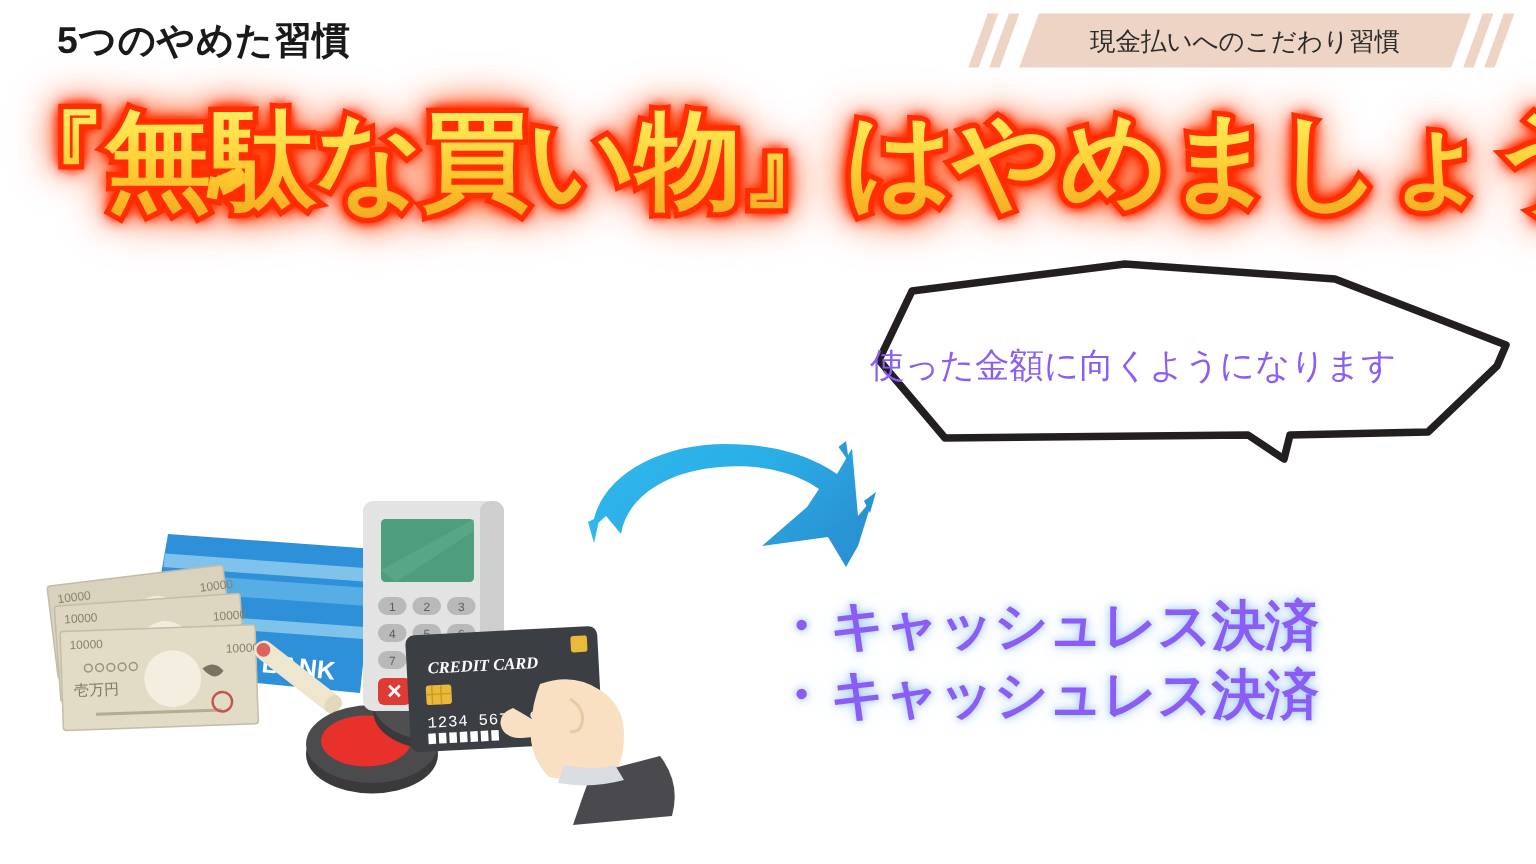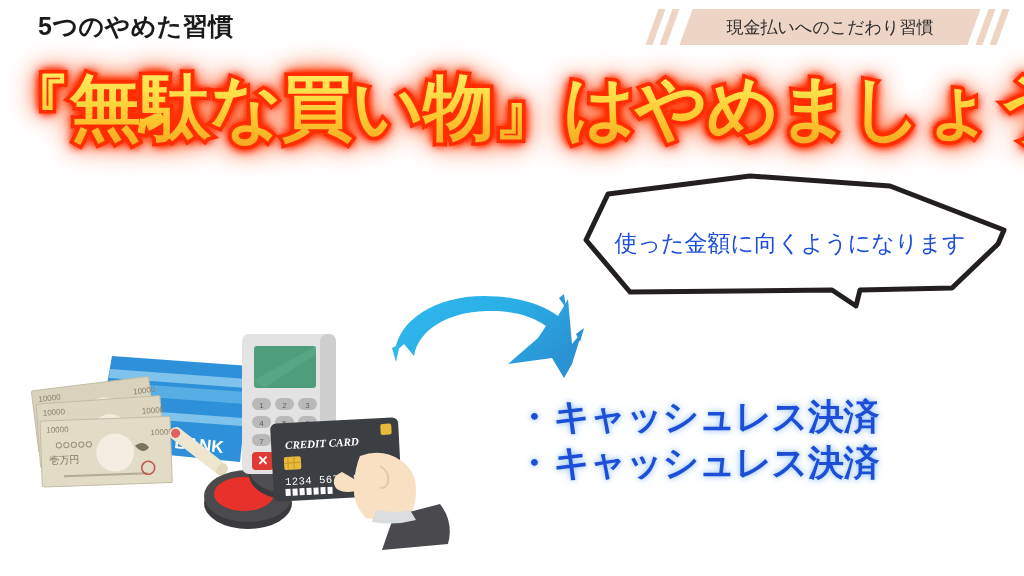--- a/index.html
+++ b/index.html
@@ -116,43 +116,43 @@
 
   .bubble-right {
     position: absolute;
     left: 560px; top: 170px;
     width: 460px; height: 140px;
   }
   .bubble-right .btxt {
     position: absolute;
     left: 20px; top: 58px;
     width: 420px;
-    text-align: center;
+    text-align: left;
     font-size: 23px;
-    color: #1d4ed8;
+    color: #8b5cf6;
     white-space: nowrap;
   }
 
   
   .arrow {
     position: absolute;
     left: 392px; top: 286px;
     width: 200px; height: 100px;
   }
 
   
   .bullets {
     position: absolute;
     left: 516px; top: 394px;
     width: 420px;
   }
   .bullet-row {
     font-size: 36px;
     font-weight: bold;
-    color: #1d4ed8;
+    color: #8b5cf6;
     line-height: 46px;
     white-space: nowrap;
     text-shadow: 0 0 5px rgba(150,195,245,0.95), 0 0 10px rgba(175,210,250,0.7);
     letter-spacing: -0.5px;
   }
   .bullet-dot { margin-right: 2px; }
 
   
   .illus {
     position: absolute;

